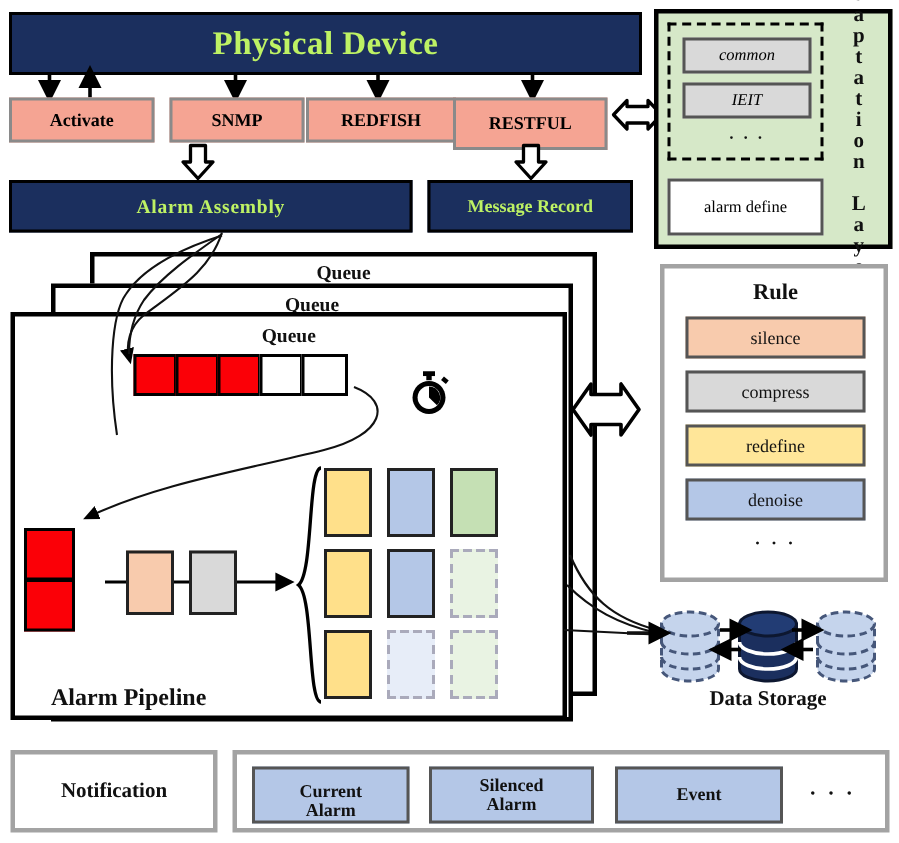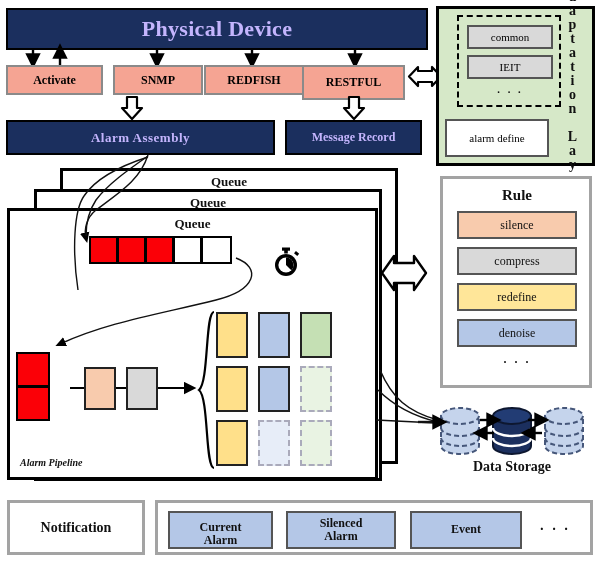--- a/index.html
+++ b/index.html
@@ -5,21 +5,21 @@
   html,body{margin:0;padding:0;background:#ffffff;}
   body{
     width:599px;height:562px;position:relative;overflow:hidden;
     font-family:"Liberation Serif","DejaVu Serif",serif;
     color:#111;
   }
   .abs{position:absolute;box-sizing:border-box;}
   .ctr{display:flex;align-items:center;justify-content:center;text-align:center;}
 
   
-  .navy{background:#1b2f5e;color:#c4b5fd;border:2px solid #000;font-weight:bold;}
+  .navy{background:#1b2f5e;color:#bef264;border:2px solid #000;font-weight:bold;}
   .salmon{background:#f5a493;border:2px solid #8a8a8a;font-weight:bold;color:#000;}
   .plain{background:#ffffff;border:3px solid #a3a3a3;}
 
   .title-xl{font-size:22px;letter-spacing:.3px;}
   .t13{font-size:13px;}
   .t12{font-size:12px;}
   .t11{font-size:11px;}
   .b{font-weight:bold;}
 
   
@@ -102,21 +102,21 @@
 </svg>
 
 <div class="abs navy ctr t13" style="left:6px;top:120px;width:269px;height:35px;letter-spacing:.5px;">
   <span>Alarm  Assembly</span>
 </div>
 <div class="abs navy ctr t12" style="left:285px;top:120px;width:137px;height:35px;">
   <span>Message Record</span>
 </div>
 
 <div class="abs" id="adaptation" style="left:436px;top:6px;width:159px;height:160px;">
-  <div class="abs dashbox" style="left:18px;top:6px;width:104px;height:92px;">
+  <div class="abs dashbox" style="left:6px;top:6px;width:104px;height:92px;font-style:italic;">
     <div class="abs greybtn ctr t11" style="left:8px;top:8px;width:86px;height:24px;">
       <span>common</span>
     </div>
     <div class="abs greybtn ctr t11" style="left:8px;top:38px;width:86px;height:24px;">
       <span>IEIT</span>
     </div>
     <div class="abs ctr t11 dots" style="left:8px;top:64px;width:86px;height:22px;">
       <span>· · ·</span>
     </div>
   </div>
@@ -157,21 +157,21 @@
 <div class="abs qcard" style="left:34px;top:189px;width:348px;height:292px;z-index:2;">
   <div class="abs ctr b t13" style="left:0;top:2px;width:342px;height:18px;">
     <span>Queue</span>
   </div>
 </div>
 
 <div class="abs qcard" style="left:7px;top:208px;width:371px;height:272px;z-index:3;">
   <div class="abs ctr b t13" style="left:0;top:4px;width:365px;height:18px;">
     <span>Queue</span>
   </div>
-  <div class="abs b" style="left:10px;top:246px;font-size:10px;font-style:italic;">
+  <div class="abs b" style="left:24px;top:246px;font-size:16px;">
     <span>Alarm Pipeline</span>
   </div>
 </div>
 
 <div class="abs" style="left:89px;top:236px;width:143px;height:28px;z-index:5;">
   <div class="abs qcell red" style="left:0px;top:0;width:29px;height:28px;"></div>
   <div class="abs qcell red" style="left:28px;top:0;width:29px;height:28px;"></div>
   <div class="abs qcell red" style="left:56px;top:0;width:29px;height:28px;"></div>
   <div class="abs qcell white" style="left:84px;top:0;width:29px;height:28px;"></div>
   <div class="abs qcell white" style="left:112px;top:0;width:31px;height:28px;"></div>

